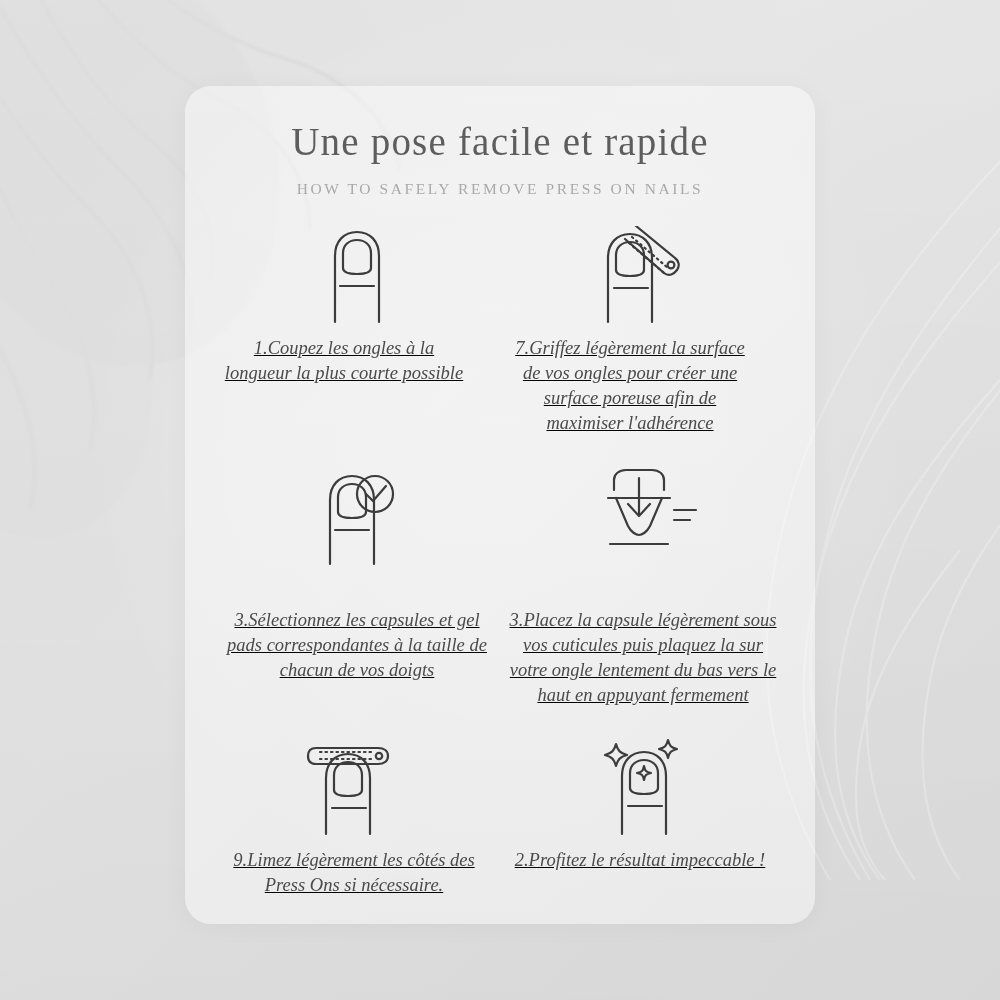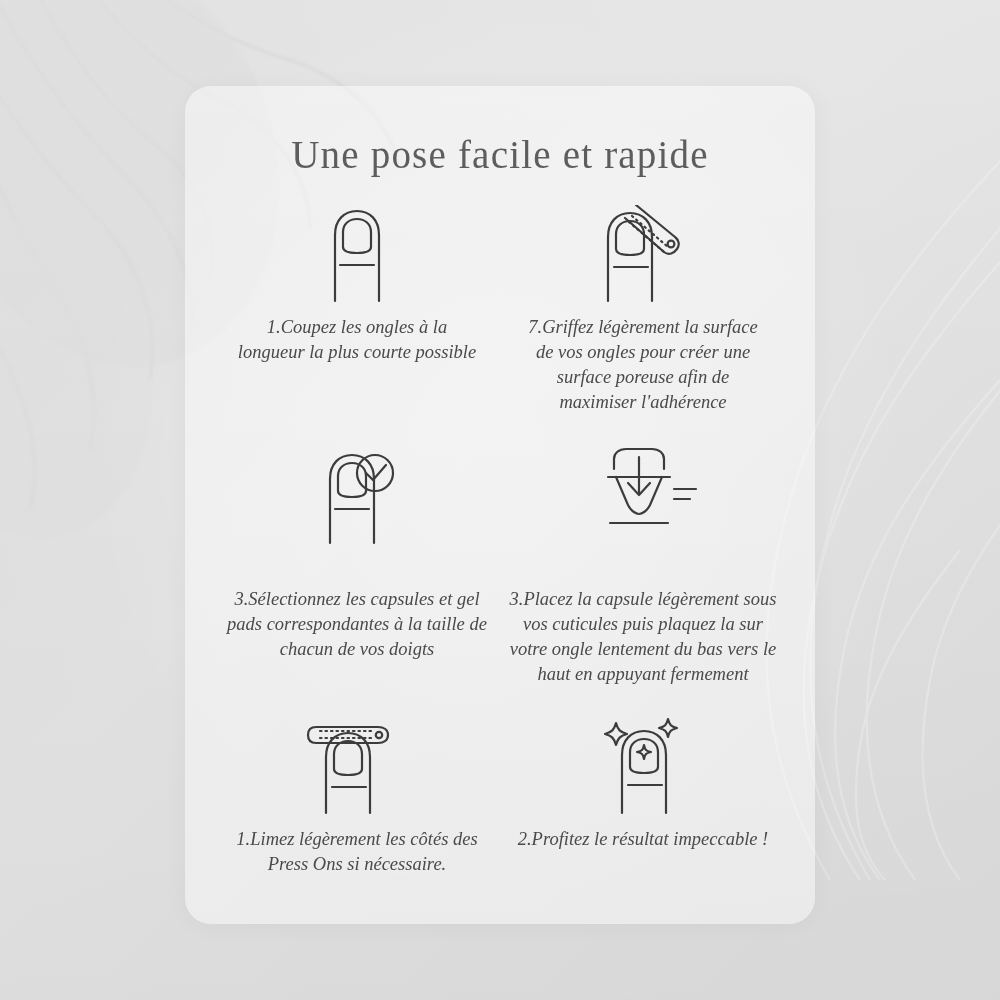--- a/index.html
+++ b/index.html
@@ -56,21 +56,21 @@
     width: 630px;
     height: 838px;
     background: rgba(255,255,255,0.45);
     border-radius: 26px;
     box-shadow: 0 2px 26px rgba(0,0,0,0.04);
   }
 
   .card-inner {
     position: absolute;
     inset: 0;
-    padding: 48px 34px 20px 34px;
+    padding: 35px 34px 20px 34px;
     box-sizing: border-box;
   }
 
   .title {
     text-align: center;
     font-family: "Liberation Serif", serif;
     font-size: 39px;
     color: #5d5d5d;
     letter-spacing: 1.2px;
     font-weight: 400;
@@ -91,21 +91,21 @@
     margin-top: 26px;
     display: grid;
     grid-template-columns: 1fr 1fr;
     row-gap: 6px;
     column-gap: 10px;
   }
 
   .step {
     display: flex;
     flex-direction: column;
-    align-items: center;
+    text-decoration: underline;
   }
   .step-icon {
     height: 102px;
     display: flex;
     align-items: flex-end;
     justify-content: center;
   }
   .step-text {
     margin-top: 10px;
     text-align: center;
@@ -161,20 +161,21 @@
       <path d="M600,430 C545,500 510,560 500,625 C490,690 498,730 525,760"></path>
     </g>
   </svg>
 
   <div class="bg-vignette"></div>
 
   <div class="card">
     <div class="card-inner">
 
       <h1 class="title">Une pose facile et rapide</h1>
+      <div class="subtitle">HOW TO SAFELY REMOVE PRESS ON NAILS</div>
 
       <div class="grid">
 
         <div class="step row1">
           <div class="step-icon">
             <svg width="110" height="100" viewBox="0 0 110 100">
               <g fill="none" stroke="#3c3c3c" stroke-width="2.2" stroke-linecap="round" stroke-linejoin="round">
                 <path d="M33,96 L33,30 C33,15 42,6 55,6 C68,6 77,15 77,30 L77,96"></path>
                 <path d="M41,42 L41,27 C41,19 47,14 55,14 C63,14 69,19 69,27 L69,42 C69,46 65,48 55,48 C45,48 41,46 41,42 Z"></path>
                 <path d="M38,60 L72,60"></path>
@@ -247,21 +248,21 @@
                 <path d="M34,96 L34,40 C34,25 43,16 56,16 C69,16 78,25 78,40 L78,96"></path>
                 <path d="M42,52 L42,37 C42,29 48,24 56,24 C64,24 70,29 70,37 L70,52 C70,56 66,58 56,58 C46,58 42,56 42,52 Z"></path>
                 <path d="M40,70 L74,70"></path>
                 <path d="M24,10 L86,10 C92,10 96,13 96,18 C96,23 92,26 86,26 L24,26 C19,26 16,23 16,18 C16,13 19,10 24,10 Z"></path>
                 <circle cx="87" cy="18" r="3.2"></circle>
                 <path d="M28,14 L80,14" stroke-dasharray="1.5 4"></path>
                 <path d="M28,21 L80,21" stroke-dasharray="1.5 4"></path>
               </g>
             </svg>
           </div>
-          <div class="step-text">1.Limez légèrement les côtés des Press Ons si nécessaire.</div>
+          <div class="step-text">9.Limez légèrement les côtés des Press Ons si nécessaire.</div>
         </div>
 
         <div class="step row3">
           <div class="step-icon">
             <svg width="110" height="100" viewBox="0 0 110 100">
               <g fill="none" stroke="#3c3c3c" stroke-width="2.2" stroke-linecap="round" stroke-linejoin="round">
                 <path d="M34,96 L34,38 C34,23 43,14 56,14 C69,14 78,23 78,38 L78,96"></path>
                 <path d="M42,50 L42,35 C42,27 48,22 56,22 C64,22 70,27 70,35 L70,50 C70,54 66,56 56,56 C46,56 42,54 42,50 Z"></path>
                 <path d="M40,68 L74,68"></path>
                 <path d="M28,6 C30,13 32,15 39,17 C32,19 30,21 28,28 C26,21 24,19 17,17 C24,15 26,13 28,6 Z"></path>

